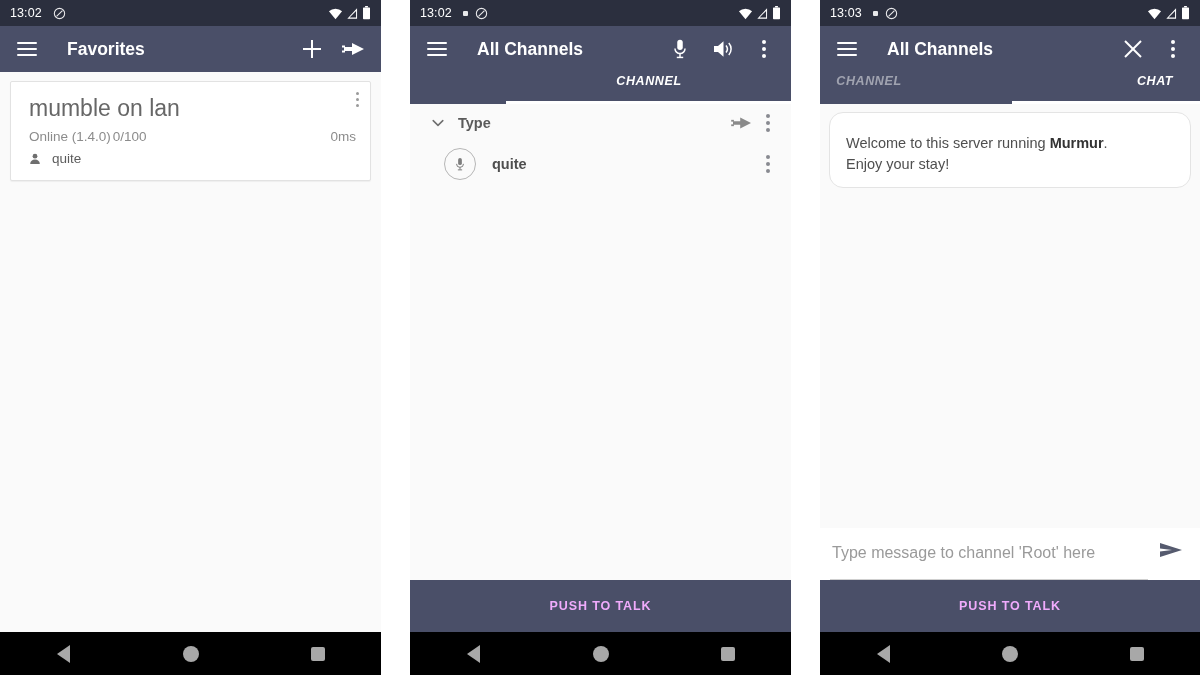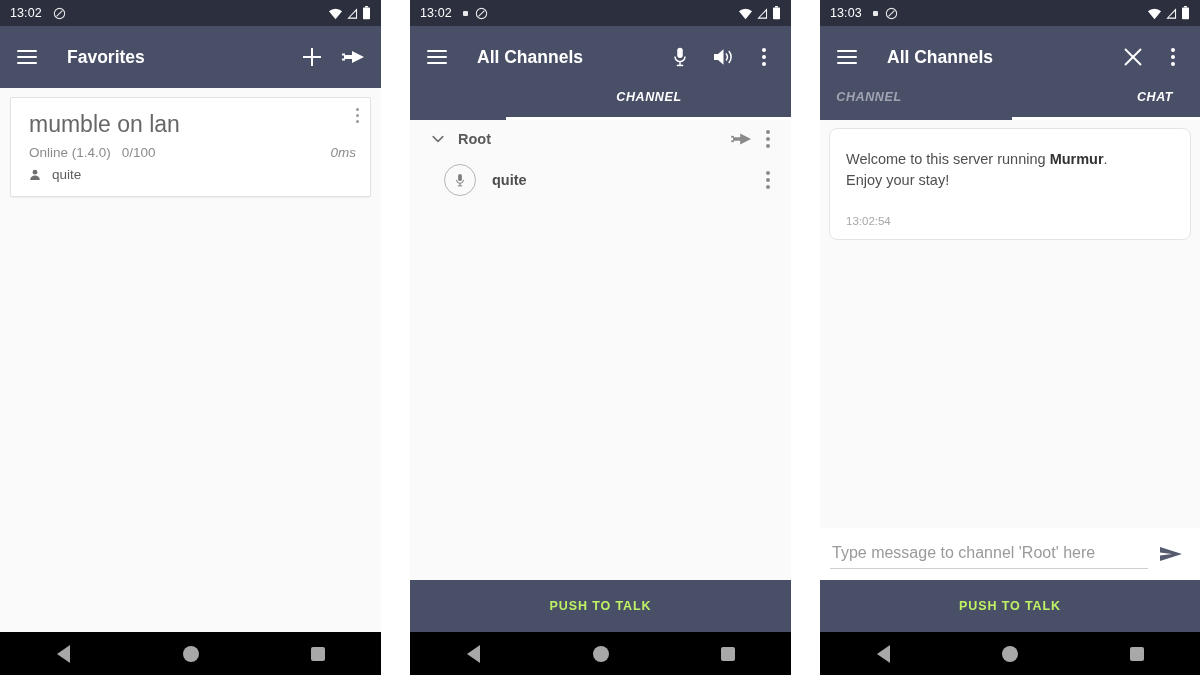--- a/index.html
+++ b/index.html
@@ -46,21 +46,21 @@
   .dot-icon {
     width: 5px; height: 5px;
     background: #e8e8ea;
     border-radius: 1px;
     display: block;
   }
   .svgw { display:block; }
 
   
   .appbar {
-    height: 62px;
+    height: 46px;
     background: #4a4f68;
     display: flex;
     align-items: center;
     padding: 0 12px;
     flex: 0 0 auto;
   }
   .appbar-title {
     color: #ffffff;
     font-size: 17.5px;
     font-weight: bold;
@@ -135,22 +135,22 @@
   }
   .card-title {
     font-size: 23px;
     color: #676767;
     font-weight: normal;
     line-height: 1.1;
     margin-bottom: 8px;
   }
   .card-row2 { display: flex; align-items: flex-end; }
   .card-status { font-size: 13.5px; color: #8c8c8c; }
-  .card-users { font-size: 13.5px; color: #8c8c8c; margin-left: 11px; }
-  .card-ping { margin-left: auto; font-size: 13.5px; color: #8c8c8c; font-style: italic; }
+  .card-users { font-size: 13.5px; color: #8c8c8c; margin-left: 2px; }
+  .card-ping { margin-left: auto; font-size: 13.5px; color: #8c8c8c; }
   .card-line {
     display: flex; align-items: center;
     font-size: 13.5px; color: #5c5c5c;
     margin-top: 7px;
   }
   .card-line .gi { width: 16px; display:flex; align-items:center; margin-right: 7px; }
   .card-kebab { position: absolute; top: 10px; right: 11px; }
   .kebab-sm { width: 3px; display:flex; flex-direction: column; gap: 3px; align-items:center; }
   .kebab-sm i { display:block; width: 3px; height: 3px; background: #9a9a9a; border-radius: 50%; }
 
@@ -176,34 +176,33 @@
     display: flex; align-items: center; justify-content: center;
   }
   .user-name { font-size: 14.5px; color: #4e4e4e; font-weight: bold; margin-left: 16px; }
   .user-row .sp { flex: 1 1 auto; }
 
   
   .chat-area { padding: 8px 9px 0 9px; }
   .msg-card {
     background: #ffffff;
     border: 1px solid #e4e4e4;
-    border-radius: 8px;
+    border-radius: 14px;
     padding: 20px 16px 12px 16px;
   }
   .msg-text { font-size: 14.5px; color: #4f4f4f; line-height: 1.45; }
   .msg-text b { color: #333333; font-weight: bold; }
   .msg-time { font-size: 11.5px; color: #a6a6a6; margin-top: 24px; }
 
   .composer {
     position: absolute;
     left: 0; right: 0; bottom: 0;
     height: 52px;
     background: #ffffff;
     display: flex;
-    align-items: center;
     padding: 0 6px 0 10px;
   }
   .composer-input {
     flex: 1 1 auto;
     border: none;
     border-bottom: 1px solid #cfcfcf;
     background: transparent;
     font-family: "Liberation Sans", sans-serif;
     font-size: 16px;
     color: #9a9a9a;
@@ -214,21 +213,21 @@
   .send-btn {
     width: 46px; height: 44px;
     display: flex; align-items: center; justify-content: center;
     cursor: pointer;
   }
 
   
   .ptt {
     height: 52px;
     background: #4a4f68;
-    color: #bef264;
+    color: #f0abfc;
     display: flex; align-items: center; justify-content: center;
     font-size: 12.5px; font-weight: bold; letter-spacing: .9px;
     flex: 0 0 auto;
     cursor: pointer;
   }
 
   
   .navbar {
     height: 43px;
     background: #000000;
@@ -420,21 +419,21 @@
       </div>
     </div>
 
     <div class="content">
       <div class="chan-row">
         <span class="chev">
           <svg class="svgw" width="16" height="16" viewBox="0 0 20 20">
               <path d="M4 7 L10 13 L16 7" fill="none" stroke="#6f6f6f" stroke-width="1.9" stroke-linecap="round" stroke-linejoin="round"></path>
             </svg>
         </span>
-        <span class="chan-name">Root</span>
+        <span class="chan-name">Type</span>
         <span class="sp"></span>
         <span class="icon-btn">
           <svg class="svgw" width="24" height="18" viewBox="0 0 26 20">
               <path d="M11 4 L11 8 L3 8 L3 12 L11 12 L11 16 L23 10 Z" fill="#8a8a8a"></path>
               <rect x="1" y="6.5" width="3" height="2" fill="#8a8a8a"></rect>
               <rect x="1" y="11.5" width="3" height="2" fill="#8a8a8a"></rect>
             </svg>
         </span>
         <span class="icon-btn" style="width:22px">
           <span class="kebab dark">
@@ -548,21 +547,20 @@
       </div>
     </div>
 
     <div class="content">
       <div class="chat-area">
         <div class="msg-card">
           <div class="msg-text">
             <span>Welcome to this server running </span><b>Murmur</b><span>.</span><br>
             <span>Enjoy your stay!</span>
           </div>
-          <div class="msg-time">13:02:54</div>
         </div>
       </div>
 
       <div class="composer">
         <input class="composer-input" type="text" placeholder="Type message to channel 'Root' here" style="">
         <span class="send-btn">
           <svg class="svgw" width="26" height="20" viewBox="0 0 26 20">
               <path d="M2 3 L24 10 L2 17 L2 11.5 L14 10 L2 8.5 Z" fill="#555a6e"></path>
             </svg>
         </span>

